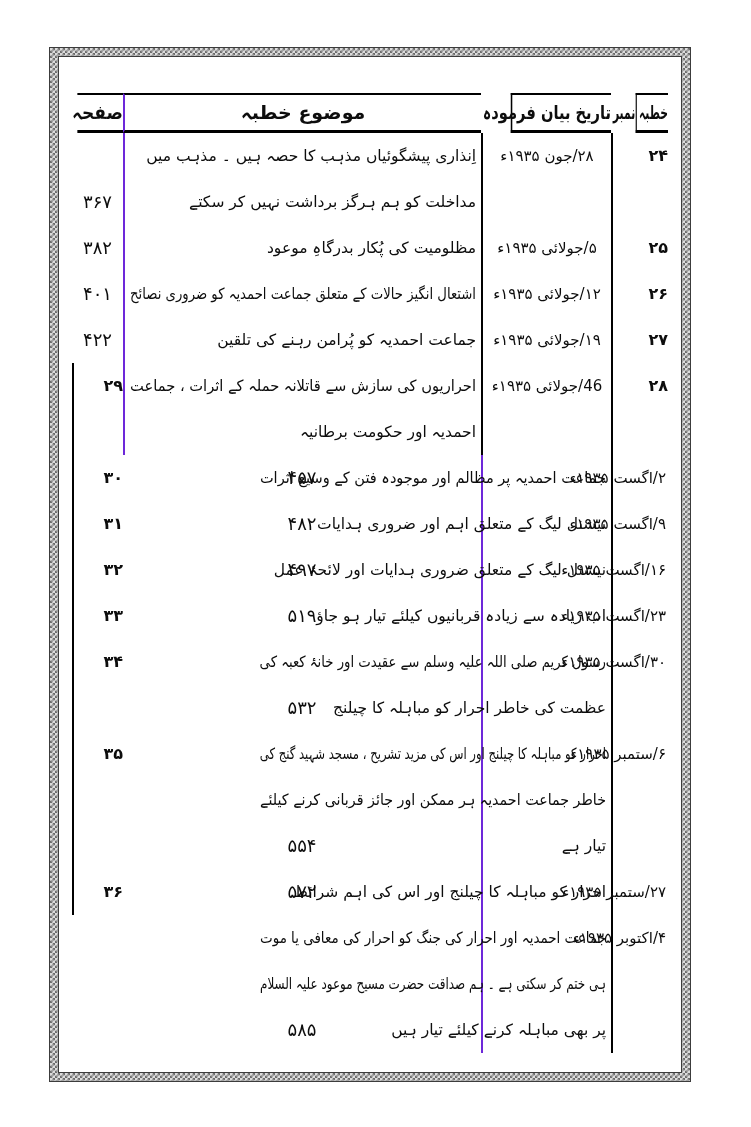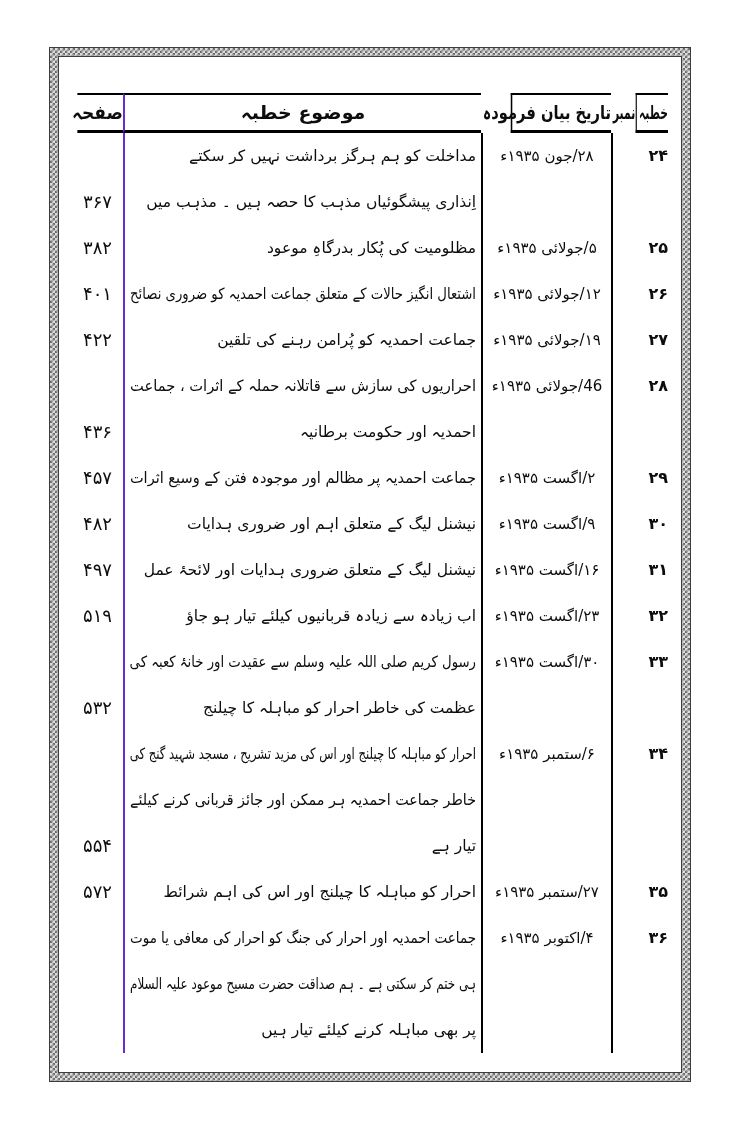--- a/index.html
+++ b/index.html
@@ -111,22 +111,22 @@
 
   <div class="toc" id="toc-table">
     <div class="cell head h-num" style="transform: scaleX(0.56701); transform-origin: right center;">خطبہ نمبر</div>
     <div class="cell head h-date" style="transform: scaleX(0.771084); transform-origin: right center;">تاریخ بیان فرمودہ</div>
     <div class="cell head h-subj">موضوع خطبہ</div>
     <div class="cell head h-page" style="transform: scaleX(0.894737); transform-origin: right center;">صفحہ</div>
 
   <div class="cell c-num">۲۴</div>
       <div class="cell c-date">۲۸/جون ۱۹۳۵ء</div>
       <div class="cell c-subj">
+        <div class="sline">اِنذاری پیشگوئیاں مذہب کا حصہ ہیں ۔ مذہب میں</div>
         <div class="sline">مداخلت کو ہم ہرگز برداشت نہیں کر سکتے</div>
-        <div class="sline">اِنذاری پیشگوئیاں مذہب کا حصہ ہیں ۔ مذہب میں</div>
       </div>
       <div class="cell c-page">۳۶۷</div>
       <div class="cell c-num">۲۵</div>
       <div class="cell c-date">۵/جولائی ۱۹۳۵ء</div>
       <div class="cell c-subj">
         <div class="sline">مظلومیت کی پُکار بدرگاہِ موعود</div>
       </div>
       <div class="cell c-page">۳۸۲</div>
       <div class="cell c-num">۲۶</div>
       <div class="cell c-date">۱۲/جولائی ۱۹۳۵ء</div>
@@ -139,21 +139,20 @@
       <div class="cell c-subj">
         <div class="sline">جماعت احمدیہ کو پُرامن رہنے کی تلقین</div>
       </div>
       <div class="cell c-page">۴۲۲</div>
       <div class="cell c-num">۲۸</div>
       <div class="cell c-date">46/جولائی ۱۹۳۵ء</div>
       <div class="cell c-subj">
         <div class="sline" style="transform: scaleX(0.945355); transform-origin: right center;">احراریوں کی سازش سے قاتلانہ حملہ کے اثرات ، جماعت</div>
         <div class="sline">احمدیہ اور حکومت برطانیہ</div>
       </div>
-      <div class="cell c-page">۴۳۶</div>
       <div class="cell c-num">۲۹</div>
       <div class="cell c-date">۲/اگست ۱۹۳۵ء</div>
       <div class="cell c-subj">
         <div class="sline" style="transform: scaleX(0.937669); transform-origin: right center;">جماعت احمدیہ پر مظالم اور موجودہ فتن کے وسیع اثرات</div>
       </div>
       <div class="cell c-page">۴۵۷</div>
       <div class="cell c-num">۳۰</div>
       <div class="cell c-date">۹/اگست ۱۹۳۵ء</div>
       <div class="cell c-subj">
         <div class="sline">نیشنل لیگ کے متعلق اہم اور ضروری ہدایات</div>
@@ -192,15 +191,16 @@
         <div class="sline">احرار کو مباہلہ کا چیلنج اور اس کی اہم شرائط</div>
       </div>
       <div class="cell c-page">۵۷۲</div>
       <div class="cell c-num">۳۶</div>
       <div class="cell c-date">۴/اکتوبر ۱۹۳۵ء</div>
       <div class="cell c-subj">
         <div class="sline" style="transform: scaleX(0.867168); transform-origin: right center;">جماعت احمدیہ اور احرار کی جنگ کو احرار کی معافی یا موت</div>
         <div class="sline" style="transform: scaleX(0.770601); transform-origin: right center;">ہی ختم کر سکتی ہے ۔ ہم صداقت حضرت مسیح موعود علیہ السلام</div>
         <div class="sline">پر بھی مباہلہ کرنے کیلئے تیار ہیں</div>
       </div>
+      <div class="cell c-page">۵۸۵</div>
     </div>
 
 </div>
 
 </body></html>

